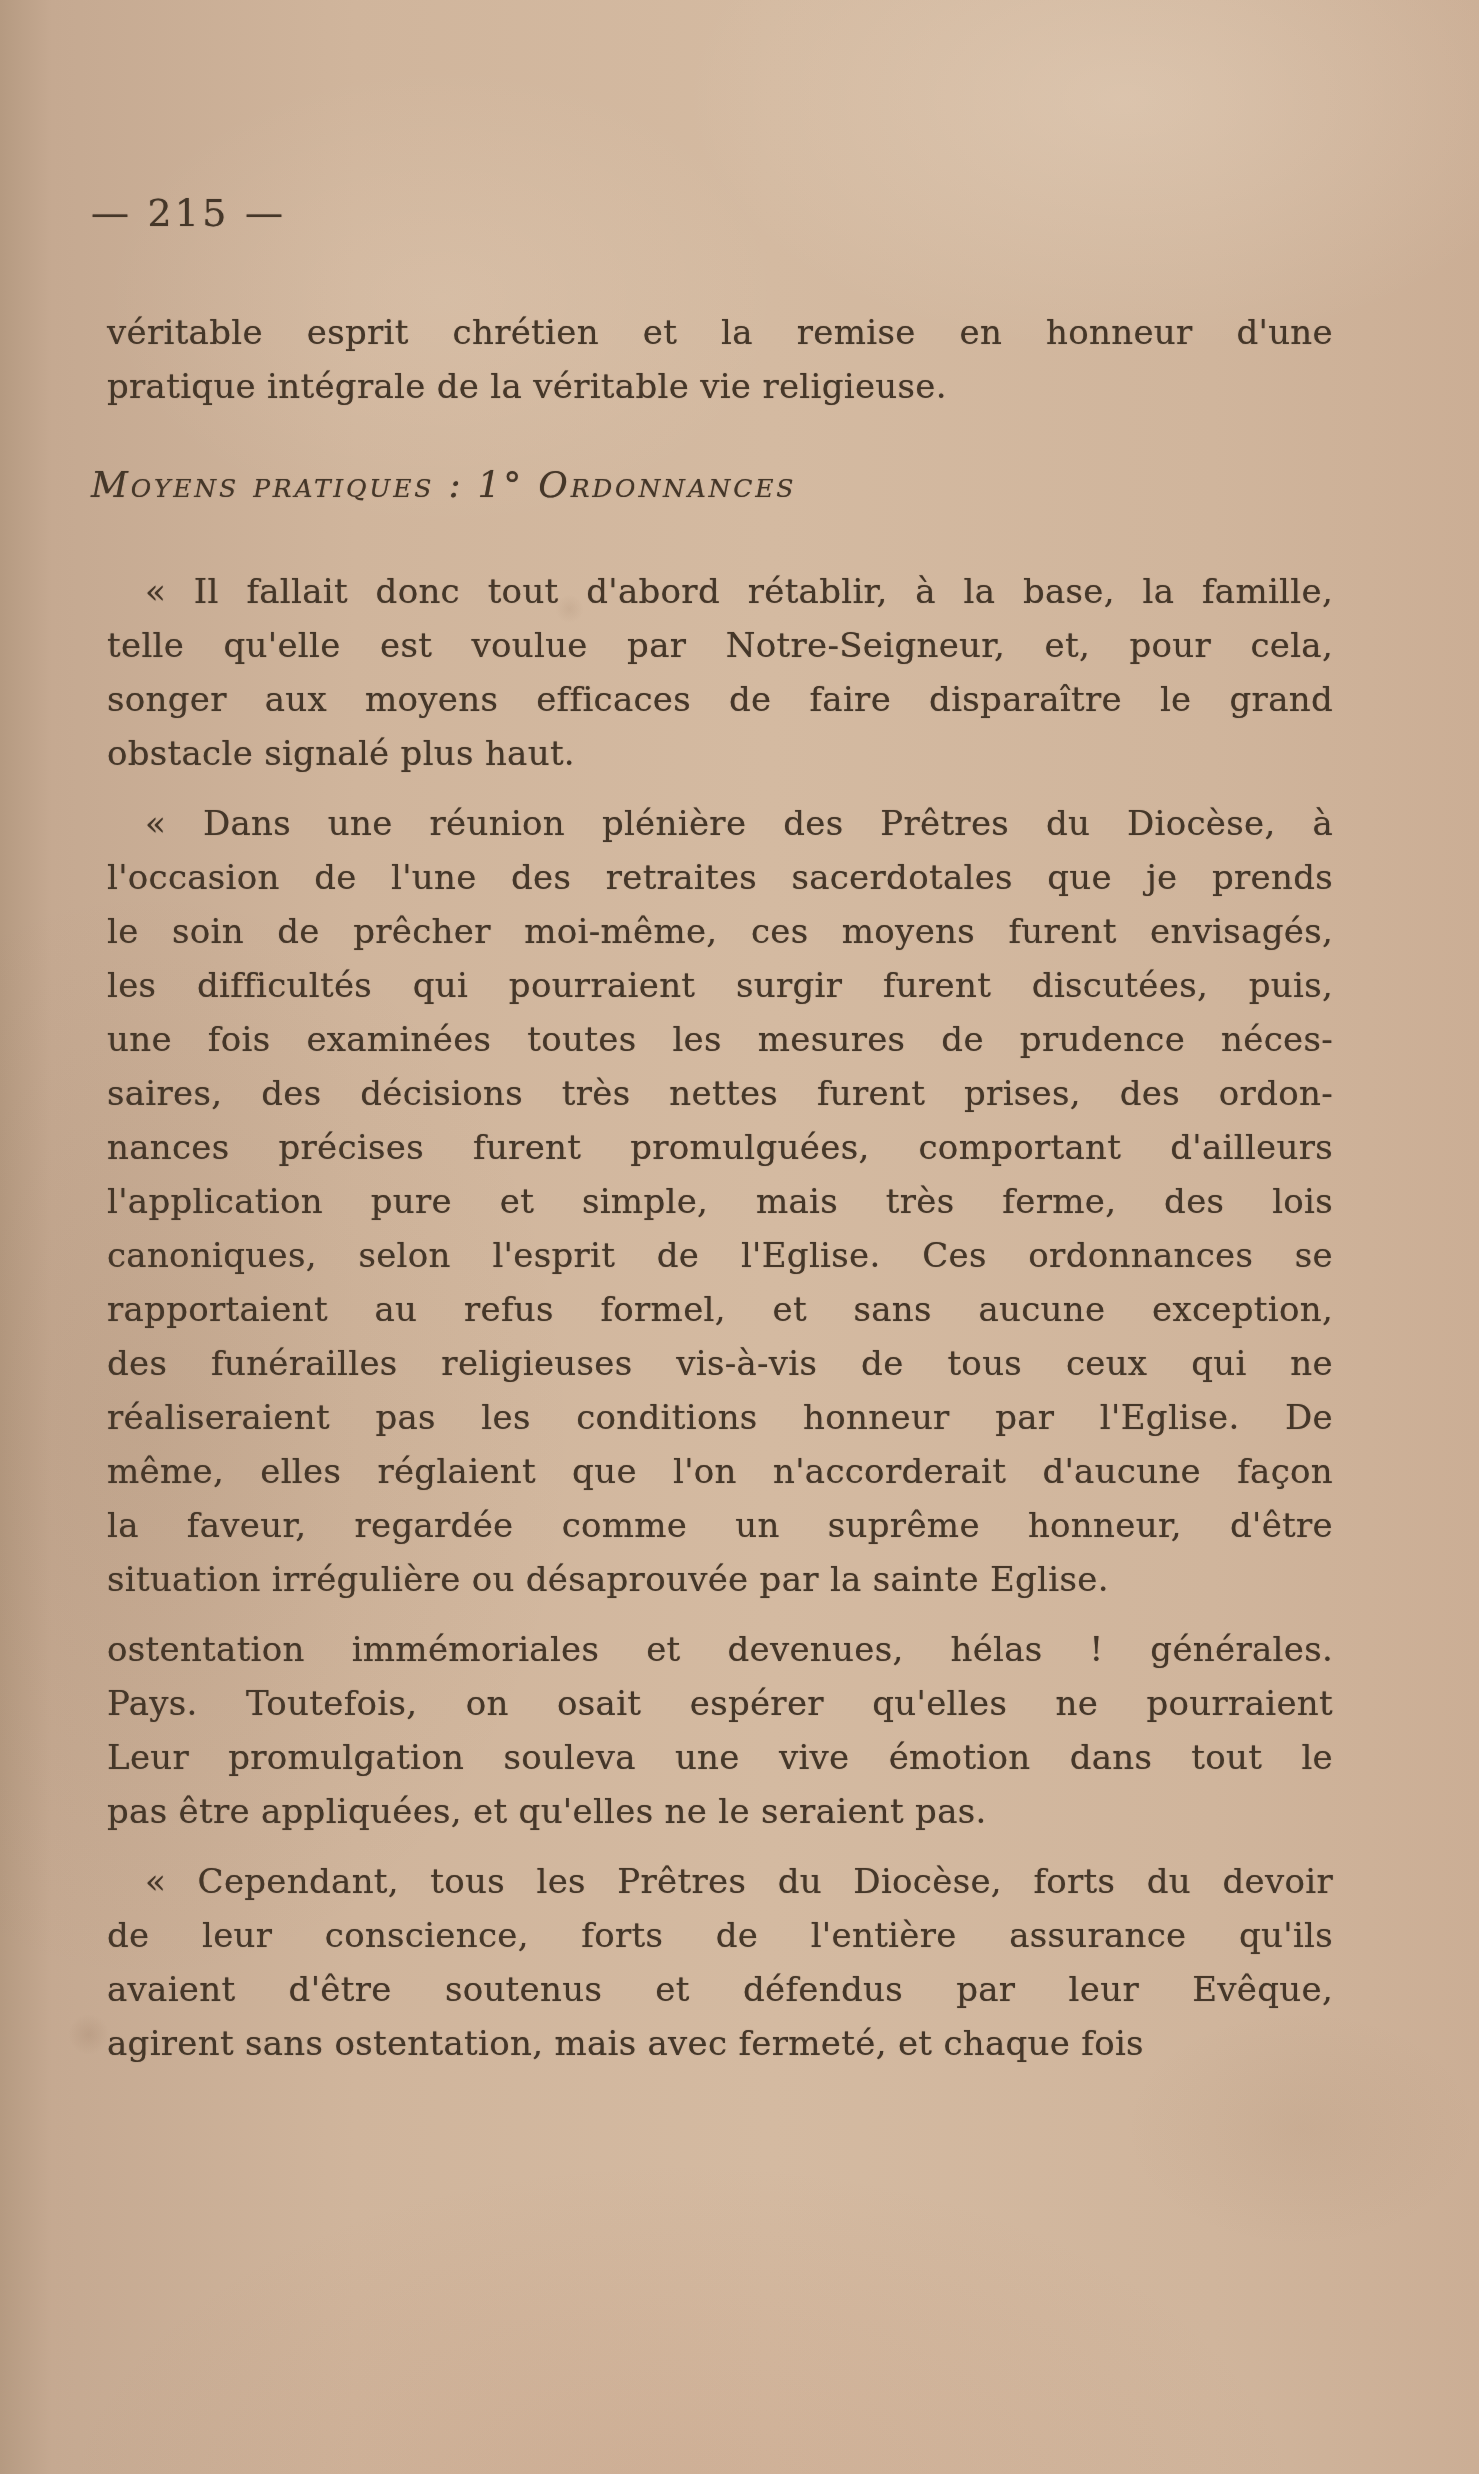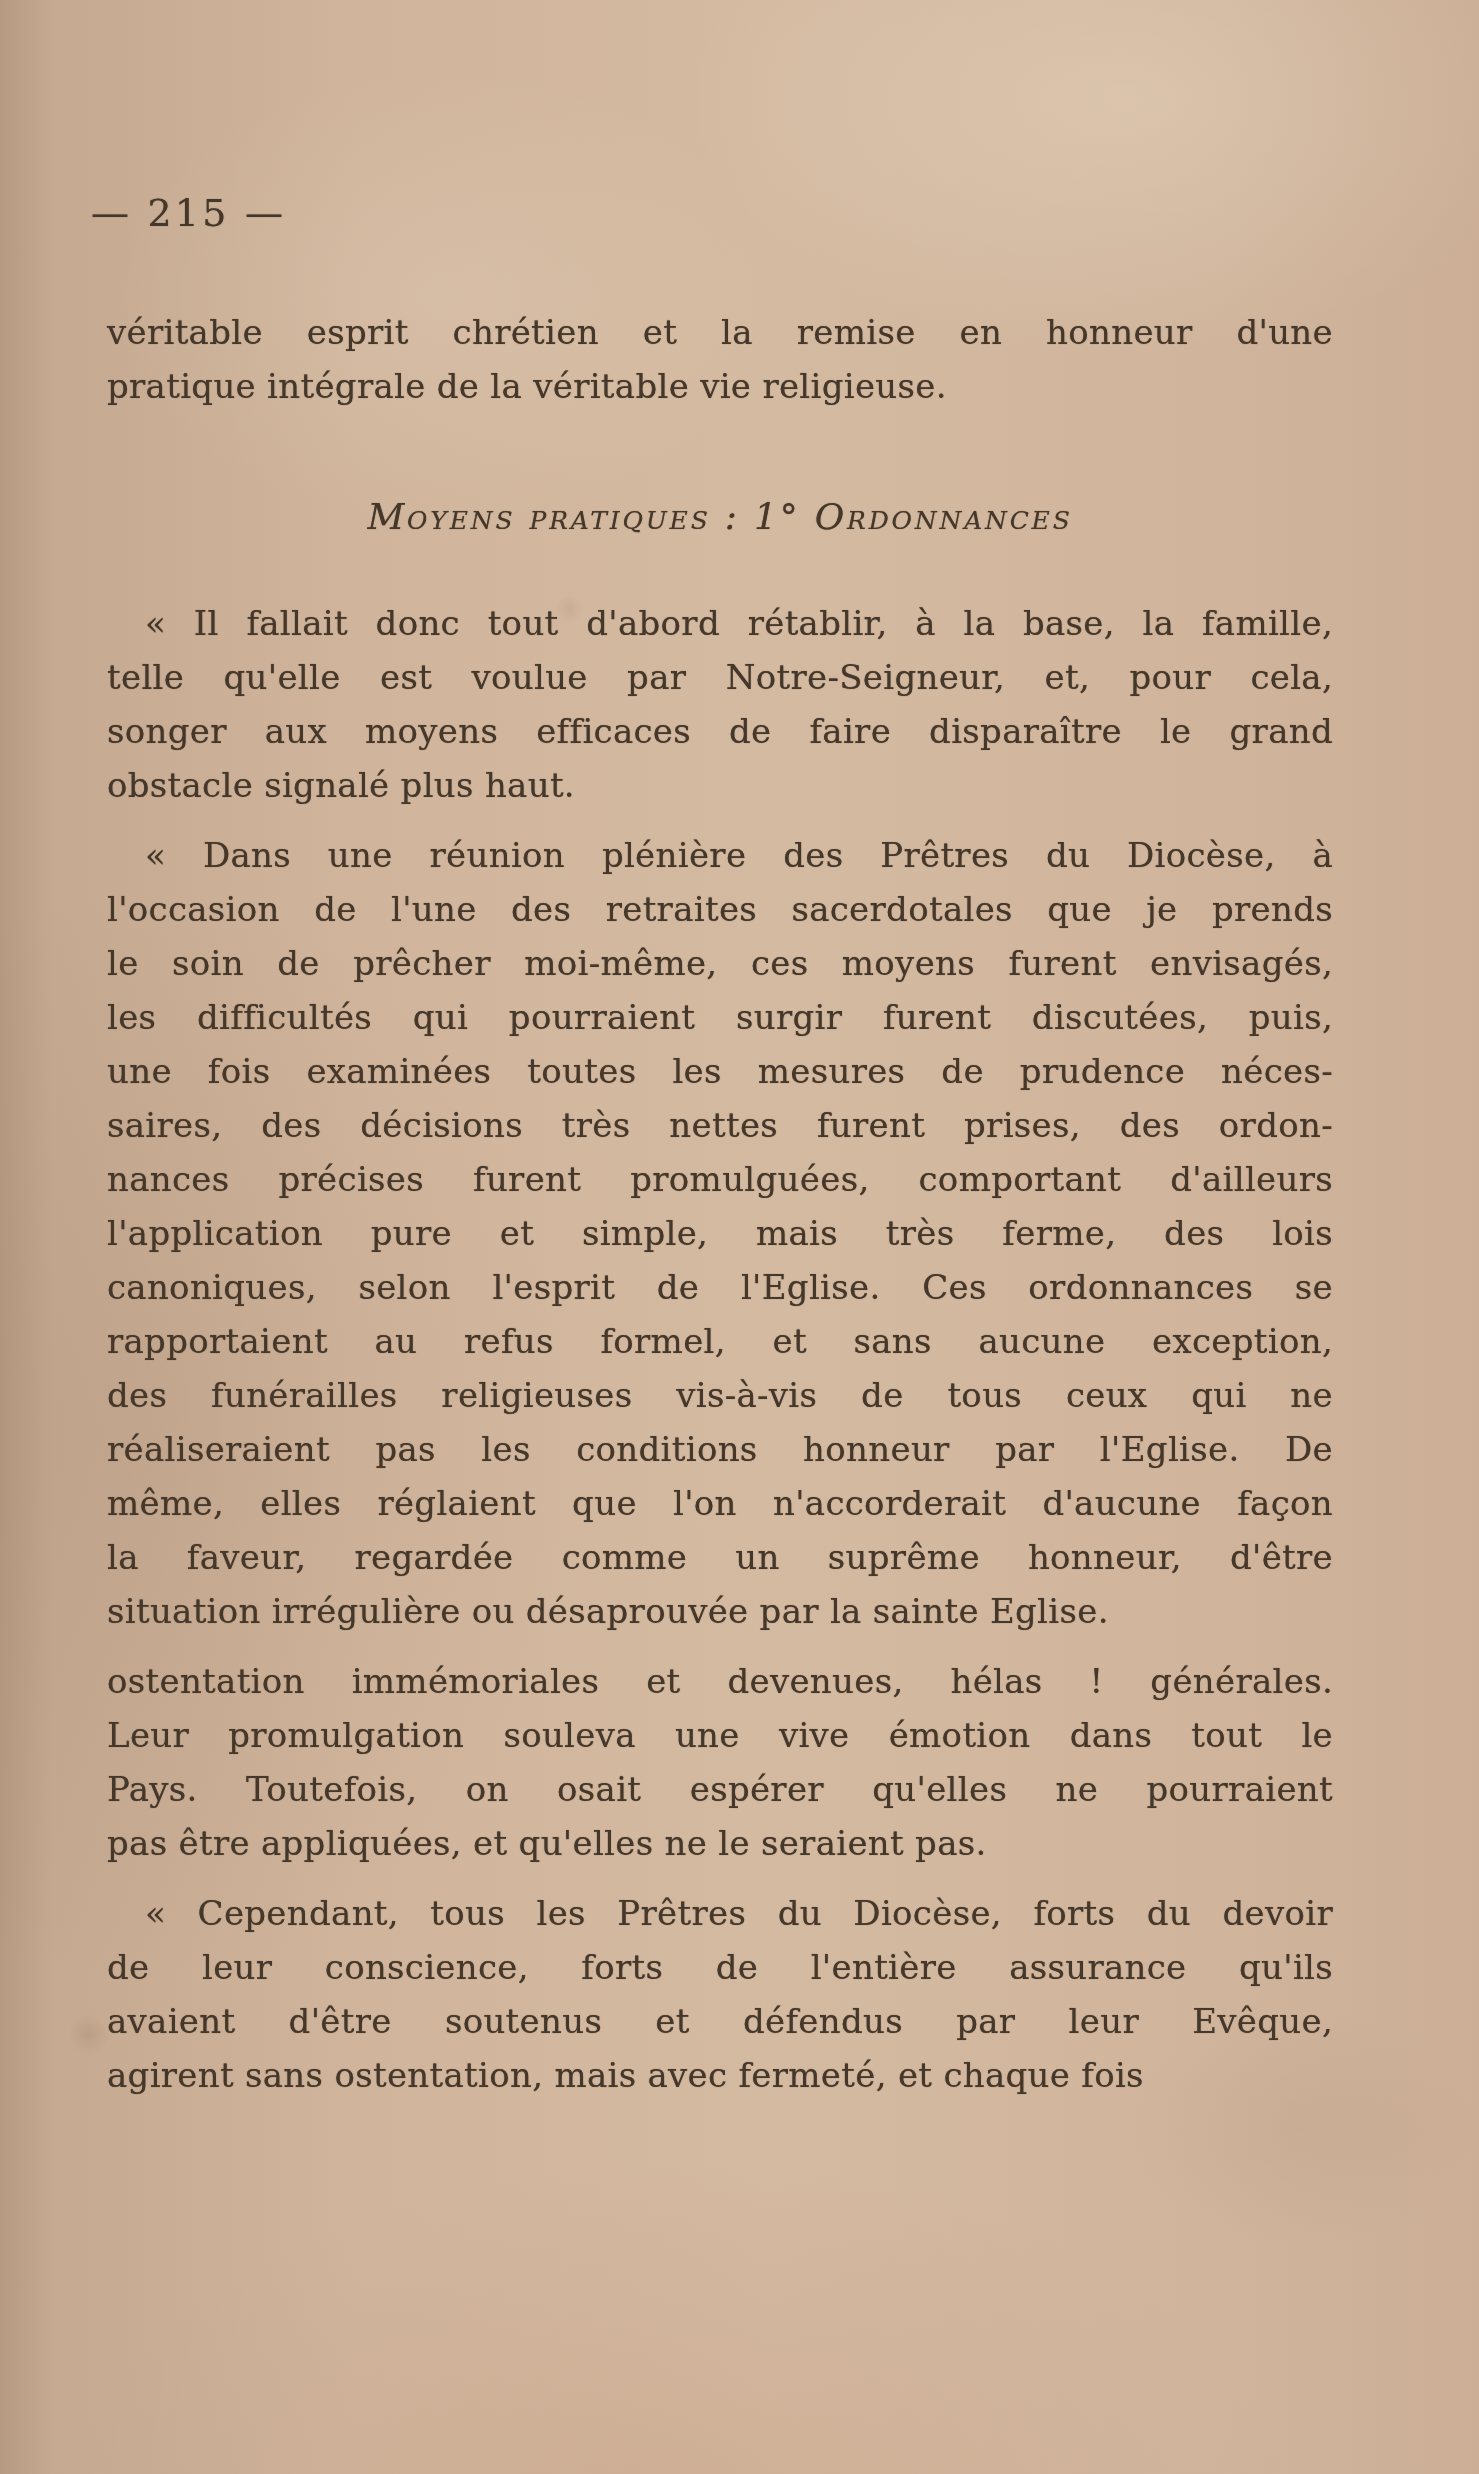--- a/index.html
+++ b/index.html
@@ -43,24 +43,23 @@
     line-height: 54px;
     letter-spacing: 0.3px;
     text-align: justify;
     text-align-last: justify;
   }
   .line.last { text-align-last: left; }
   .line.first-indent { text-indent: 38px; }
   .para { margin: 16px; }
   .p-first { margin-top: 64px; }
   .section-heading {
-    margin-top: 76px;
+    margin-top: 44px;
     height: 55px;
     line-height: 55px;
-    text-align: center;
     font-style: italic;
     font-variant: small-caps;
     font-size: 36px;
     letter-spacing: 2.8px;
   }
   .p-after-heading { margin-top: 52px; }
 </style>
 </head>
 <body>
 
@@ -91,22 +90,22 @@
           <div class="line ink">canoniques, selon l'esprit de l'Eglise. Ces ordonnances se</div>
           <div class="line ink">rapportaient au refus formel, et sans aucune exception,</div>
           <div class="line ink">des funérailles religieuses vis-à-vis de tous ceux qui ne</div>
           <div class="line ink">réaliseraient pas les conditions honneur par l'Eglise. De</div>
           <div class="line ink">même, elles réglaient que l'on n'accorderait d'aucune façon</div>
           <div class="line ink">la faveur, regardée comme un suprême honneur, d'être</div>
           <div class="line ink last">situation irrégulière ou désaprouvée par la sainte Eglise.</div>
         </div>
         <div class="para">
           <div class="line ink">ostentation immémoriales et devenues, hélas ! générales.</div>
+          <div class="line ink">Pays. Toutefois, on osait espérer qu'elles ne pourraient</div>
           <div class="line ink">Leur promulgation souleva une vive émotion dans tout le</div>
-          <div class="line ink">Pays. Toutefois, on osait espérer qu'elles ne pourraient</div>
           <div class="line ink last">pas être appliquées, et qu'elles ne le seraient pas.</div>
         </div>
         <div class="para">
           <div class="line ink first-indent">« Cependant, tous les Prêtres du Diocèse, forts du devoir</div>
           <div class="line ink">de leur conscience, forts de l'entière assurance qu'ils</div>
           <div class="line ink">avaient d'être soutenus et défendus par leur Evêque,</div>
           <div class="line ink last">agirent sans ostentation, mais avec fermeté, et chaque fois</div>
         </div>
       </div>
   </div>

